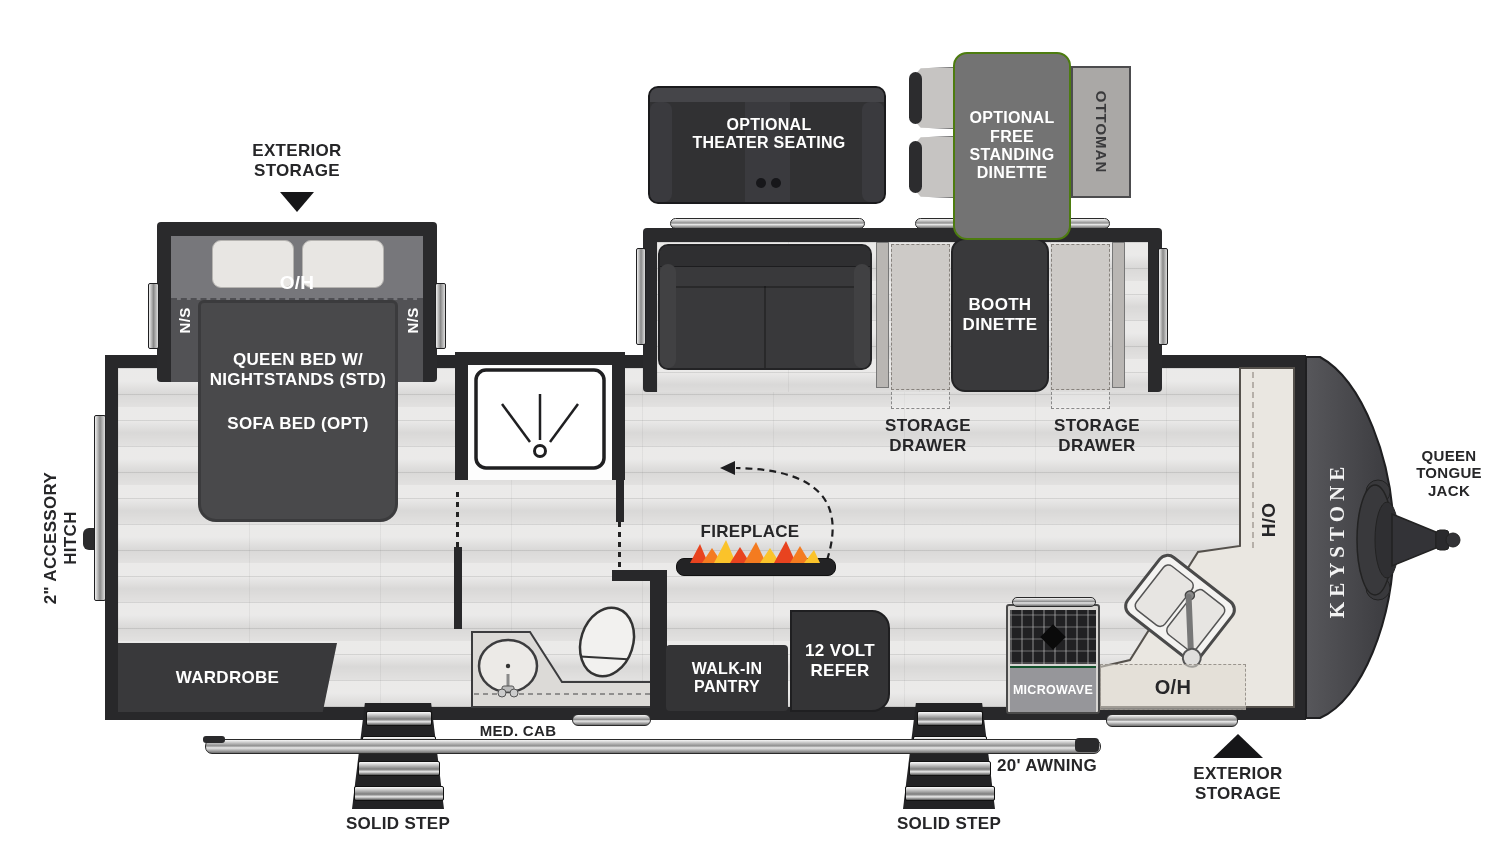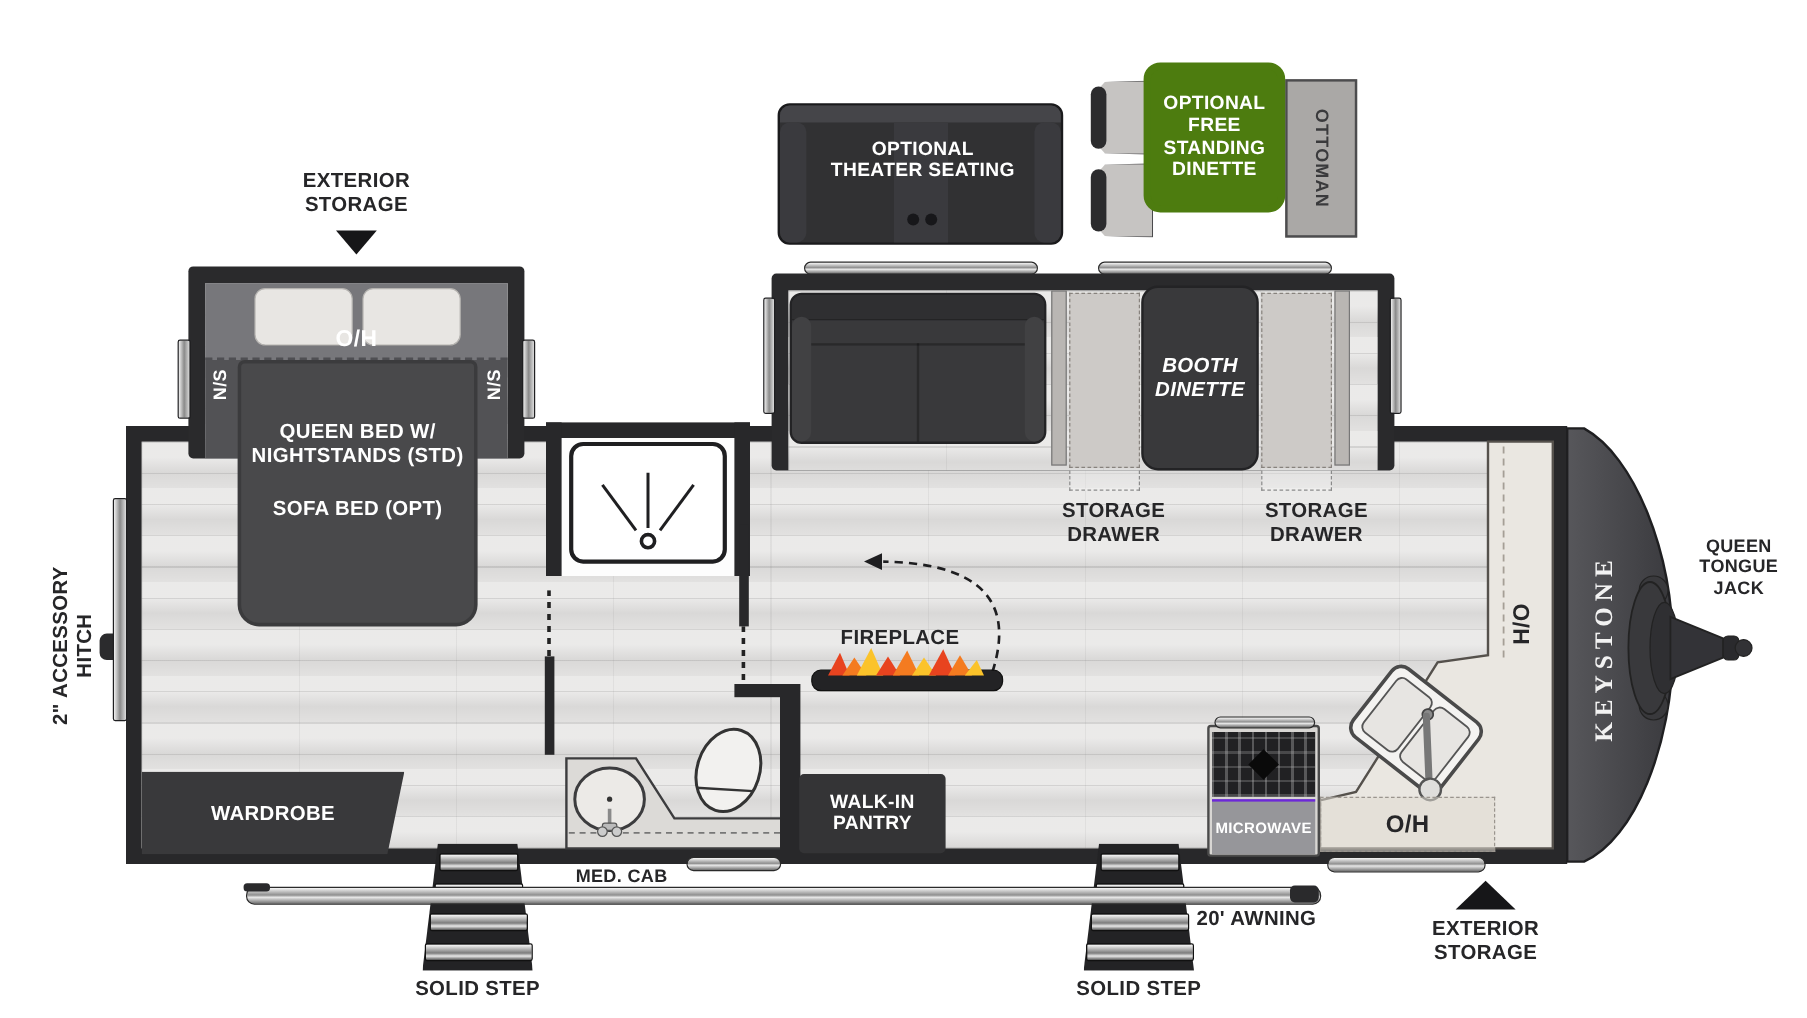--- a/index.html
+++ b/index.html
@@ -127,21 +127,21 @@
     <div class="abs" style="left:16px;top:40px;width:178px;height:2px;background:rgba(0,0,0,0.28);"></div>
     <div class="abs" style="left:104px;top:40px;width:2px;height:82px;background:rgba(0,0,0,0.28);"></div>
   </div>
 
   <div class="abs" style="left:876px;top:242px;width:13px;height:146px;background:#b9b6b3;border:1px solid #777;box-sizing:border-box;"></div>
   <div class="abs" style="left:1112px;top:242px;width:13px;height:146px;background:#b9b6b3;border:1px solid #777;box-sizing:border-box;"></div>
   <div class="abs" style="left:891px;top:244px;width:59px;height:146px;background:#cdcac7;border:1.5px dashed #87827d;box-sizing:border-box;"></div>
   <div class="abs" style="left:1051px;top:244px;width:59px;height:146px;background:#cdcac7;border:1.5px dashed #87827d;box-sizing:border-box;"></div>
   <div class="abs" style="left:951px;top:238px;width:98px;height:154px;background:#39393b;border:2px solid #232325;border-radius:14px;box-sizing:border-box;
               display:flex;align-items:center;justify-content:center;">
-    <span class="wlbl" style="position:static;width:80px;font-style:italic;">BOOTH DINETTE</span>
+    <span class="wlbl" style="position:static;width:80px;">BOOTH DINETTE</span>
   </div>
 
   <div class="abs" style="left:891px;top:392px;width:59px;height:17px;border:1.5px dashed #8a8a8a;border-top:none;background:rgba(245,245,245,0.35);box-sizing:border-box;"></div>
   <div class="abs" style="left:1051px;top:392px;width:59px;height:17px;border:1.5px dashed #8a8a8a;border-top:none;background:rgba(245,245,245,0.35);box-sizing:border-box;"></div>
   <div class="lbl" style="left:882px;top:416px;width:92px;">STORAGE DRAWER</div>
   <div class="lbl" style="left:1051px;top:416px;width:92px;">STORAGE DRAWER</div>
 
   <svg class="abs" style="left:700px;top:455px;" width="165" height="115" viewBox="0 0 165 115">
     <path d="M127,105 Q156,15 36,13" fill="none" stroke="#1e1e20" stroke-width="2.2" stroke-dasharray="7,5"></path>
     <polygon points="20,13 35,6 35,20" fill="#1e1e20"></polygon>
@@ -157,28 +157,32 @@
     <polygon points="72,25 82,10 92,25" fill="#fbc32a"></polygon>
     <polygon points="86,25 98,3 108,25" fill="#e8431f"></polygon>
     <polygon points="102,25 112,8 122,25" fill="#f47b20"></polygon>
     <polygon points="116,25 126,12 132,25" fill="#fbc32a"></polygon>
   </svg>
 
   <div class="abs" style="left:666px;top:645px;width:122px;height:66px;background:#343436;border-radius:4px;
               display:flex;align-items:center;justify-content:center;">
     <span class="wlbl" style="position:static;width:90px;font-size:16px;">WALK-IN PANTRY</span>
   </div>
+  <div class="abs" style="left:790px;top:610px;width:100px;height:102px;background:#343436;border:2px solid #1f1f21;
+              border-radius:0 18px 18px 0;box-sizing:border-box;display:flex;align-items:center;justify-content:center;">
+    <span class="wlbl" style="position:static;width:80px;">12 VOLT REFER</span>
+  </div>
 
   <div class="abs" style="left:1006px;top:604px;width:94px;height:110px;background:#d8d6d3;border:2px solid #4a4a4a;border-radius:3px;box-sizing:border-box;"></div>
   <div class="abs metal" style="left:1012px;top:597px;width:82px;height:8px;"></div>
   <div class="abs" style="left:1010px;top:610px;width:86px;height:54px;background:#212123;
               background-image:repeating-linear-gradient(90deg, rgba(190,190,190,0.35) 0 2px, transparent 2px 11px),
                                repeating-linear-gradient(0deg, rgba(190,190,190,0.25) 0 2px, transparent 2px 12px);"></div>
   <div class="abs" style="left:1044px;top:628px;width:18px;height:18px;background:#0a0a0a;transform:rotate(45deg);"></div>
-  <div class="abs" style="left:1010px;top:666px;width:86px;height:46px;background:#96969a;border-top:2px solid #6d28d9;box-sizing:border-box;
+  <div class="abs" style="left:1010px;top:666px;width:86px;height:46px;background:#96969a;border-top:2px solid #14532d;box-sizing:border-box;
               display:flex;align-items:center;justify-content:center;">
     <span class="wlbl nowrap" style="position:static;font-size:12.5px;">MICROWAVE</span>
   </div>
 
   <svg class="abs" style="left:1290px;top:340px;" width="180" height="390" viewBox="0 0 180 390">
     <defs>
       <linearGradient id="capg" x1="0" y1="0" x2="1" y2="0">
         <stop offset="0" stop-color="#57575b"></stop>
           <stop offset="1" stop-color="#3a3a3e"></stop>
       </linearGradient>
@@ -217,21 +221,21 @@
 
   <div class="abs" style="left:913px;top:67px;width:48px;height:62px;background:#c6c4c2;border:1.5px solid #4a4a4c;box-sizing:border-box;
               clip-path:polygon(16% 2%,100% 0,100% 100%,16% 98%,0 84%,0 16%);"></div>
   <div class="abs" style="left:909px;top:72px;width:13px;height:52px;background:#2c2c2e;border-radius:7px;"></div>
   <div class="abs" style="left:913px;top:136px;width:48px;height:62px;background:#c6c4c2;border:1.5px solid #4a4a4c;box-sizing:border-box;
               clip-path:polygon(16% 2%,100% 0,100% 100%,16% 98%,0 84%,0 16%);"></div>
   <div class="abs" style="left:909px;top:141px;width:13px;height:52px;background:#2c2c2e;border-radius:7px;"></div>
   <div class="abs" style="left:1071px;top:66px;width:60px;height:132px;background:#aaa8a6;border:2px solid #4c4c4e;box-sizing:border-box;">
     <div class="lbl rot-cw" style="left:50%;top:50%;width:120px;transform:translate(-50%,-50%) rotate(90deg);font-size:15px;letter-spacing:1px;color:#3a3a3c;">OTTOMAN</div>
   </div>
-  <div class="abs" style="left:953px;top:52px;width:118px;height:125px;background:#4d7c0f;border:6px solid #4d7c0f;border-radius:14px;box-sizing:border-box;
+  <div class="abs" style="left:953px;top:52px;width:118px;height:188px;background:#737373;border:2px solid #4d7c0f;border-radius:14px;box-sizing:border-box;
               display:flex;align-items:center;justify-content:center;">
     <span class="wlbl" style="position:static;width:95px;font-size:16px;">OPTIONAL FREE STANDING DINETTE</span>
   </div>
 
   <div class="abs metal" style="left:572px;top:714px;width:77px;height:10px;"></div>
   <div class="abs metal" style="left:1106px;top:714px;width:130px;height:11px;"></div>
 
   <div class="abs" style="left:352px;top:703px;width:92px;height:106px;">
     <div class="abs" style="left:0;top:0;width:100%;height:100%;background:#232325;clip-path:polygon(14% 0,86% 0,100% 100%,0 100%);"></div>
     <div class="tread" style="left:14px;top:8px;width:64px;height:13px;"></div>

